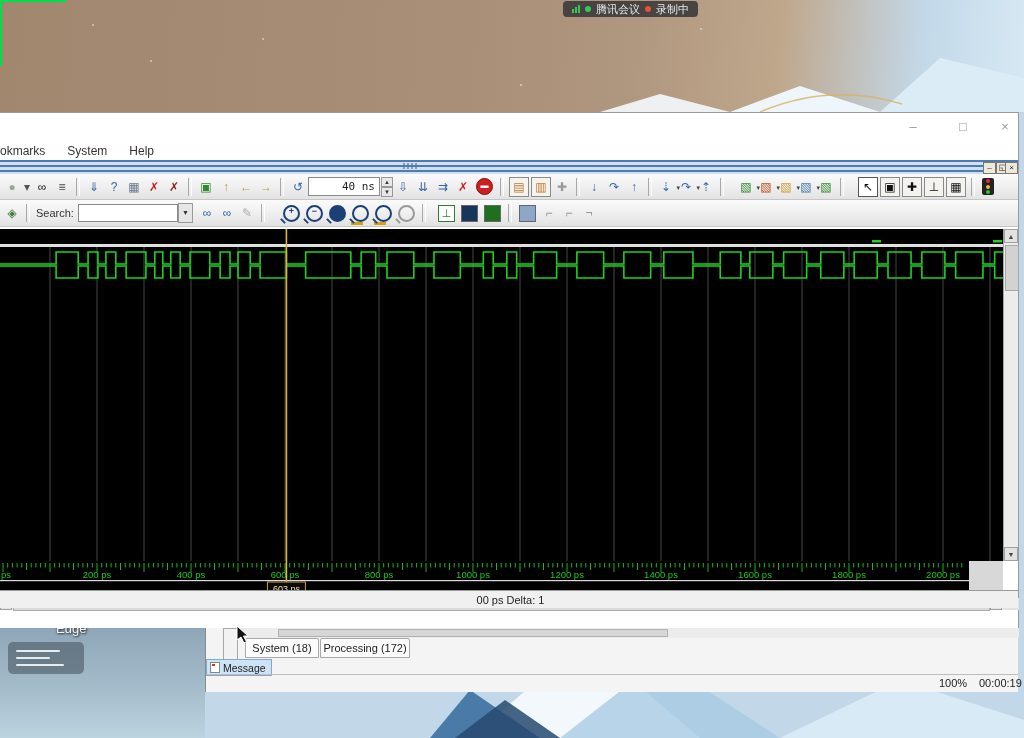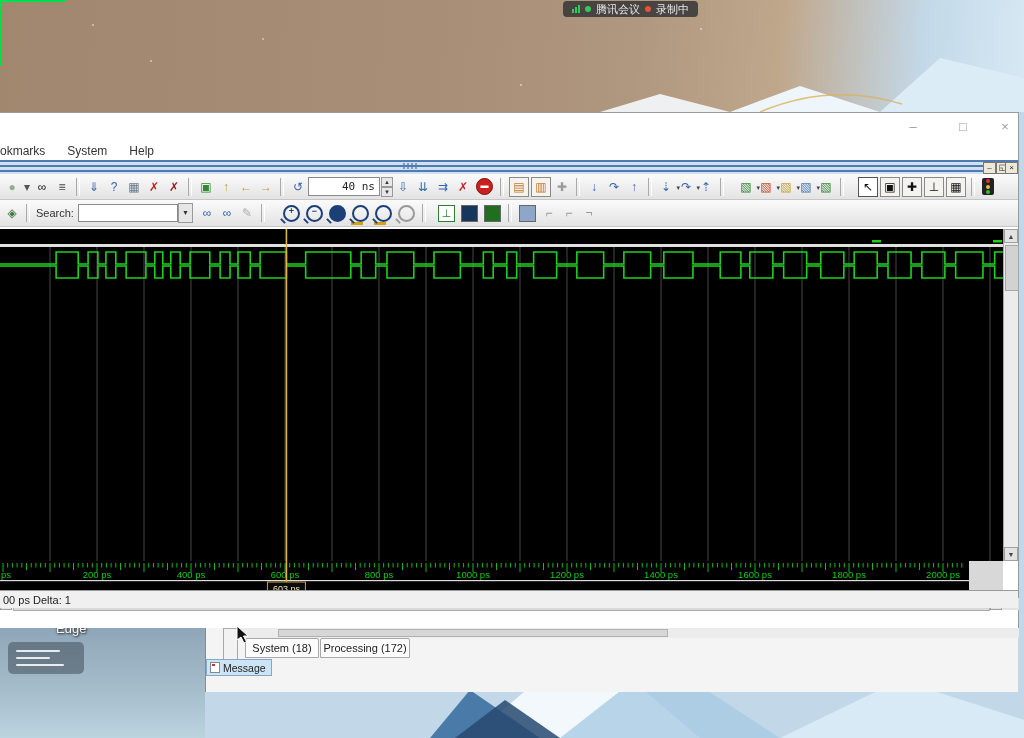--- a/index.html
+++ b/index.html
@@ -81,21 +81,21 @@
   #vscroll{left:1003px;top:116px;width:15px;height:332px;background:#ececec;border-left:1px solid #a6a6a6;box-sizing:border-box;}
   .sarrow{position:absolute;left:0;width:14px;height:14px;background:#e2e2e2;border:1px solid #a0a0a0;
     font-size:7px;text-align:center;line-height:13px;color:#444;box-sizing:border-box;}
   #vthumb{position:absolute;left:1px;top:16px;width:12px;height:44px;background:#d2d2d2;border:1px solid #a6a6a6;}
   #hscroll{left:0;top:485px;width:1003px;height:12px;background:#ececec;border-top:1px solid #a6a6a6;box-sizing:border-box;}
   .harrow{position:absolute;top:0;width:12px;height:11px;background:#e2e2e2;border:1px solid #a0a0a0;
     font-size:7px;text-align:center;line-height:10px;color:#444;box-sizing:border-box;}
   #hthumb{position:absolute;left:13px;top:1px;width:975px;height:9px;background:#dadada;border:1px solid #ababab;}
   #scorner{left:1003px;top:485px;width:16px;height:12px;background:#e2e2e2;}
   #wstatus{left:0;top:477px;width:100%;height:18px;background:#f0f0f0;border-top:1px solid #9a9a9a;
-    font-size:11px;color:#222;line-height:18px;padding-left:3px;box-sizing:border-box;}
+    font-size:11px;color:#222;line-height:18px;padding-left:3px;box-sizing:border-box;text-align:center;}
 
   
   #bwin{left:205px;top:628px;width:813px;height:64px;background:#f4f4f4;z-index:10;
     border-left:1px solid #8a8a8a;box-sizing:border-box;}
   #bstrip{left:34px;top:0;width:779px;height:10px;background:#ececec;}
   #bthumb{left:38px;top:1px;width:390px;height:8px;background:#d6d6d6;border:1px solid #b2b2b2;box-sizing:border-box;}
   #vtab{left:17px;top:0;width:15px;height:34px;background:#f2f2f2;border:1px solid #a8a8a8;box-sizing:border-box;overflow:hidden;}
   #vtab span{position:absolute;left:-9px;top:24px;transform:rotate(-90deg);transform-origin:top left;
     font-size:9px;color:#333;white-space:nowrap;}
   .btab{position:absolute;top:10px;height:20px;background:#fcfcfc;border:1px solid #a8a8a8;box-sizing:border-box;
@@ -645,17 +645,21 @@
   </div>
   <div class="abs" id="vtab">
     <span>Message</span>
   </div>
   <div class="abs btab" style="left:39px;width:74px">System (18)</div>
   <div class="abs btab" style="left:114px;width:90px">Processing (172)</div>
   <div class="abs" id="msgtab">
     <span class="pageicon"></span>
     <span>Message</span>
   </div>
+  <div class="abs" id="bstatus">
+    <span style="left:733px">100%</span>
+    <span style="left:773px">00:00:19</span>
+  </div>
 </div>
 
 <svg class="abs" id="mouse" width="14" height="20">
   <path d="M1,1 L1,15 L5,12 L8,18 L10.5,16.8 L7.5,11 L12,11 Z" fill="#111" stroke="#fff" stroke-width="1"></path>
 </svg>
 
 </body></html>

